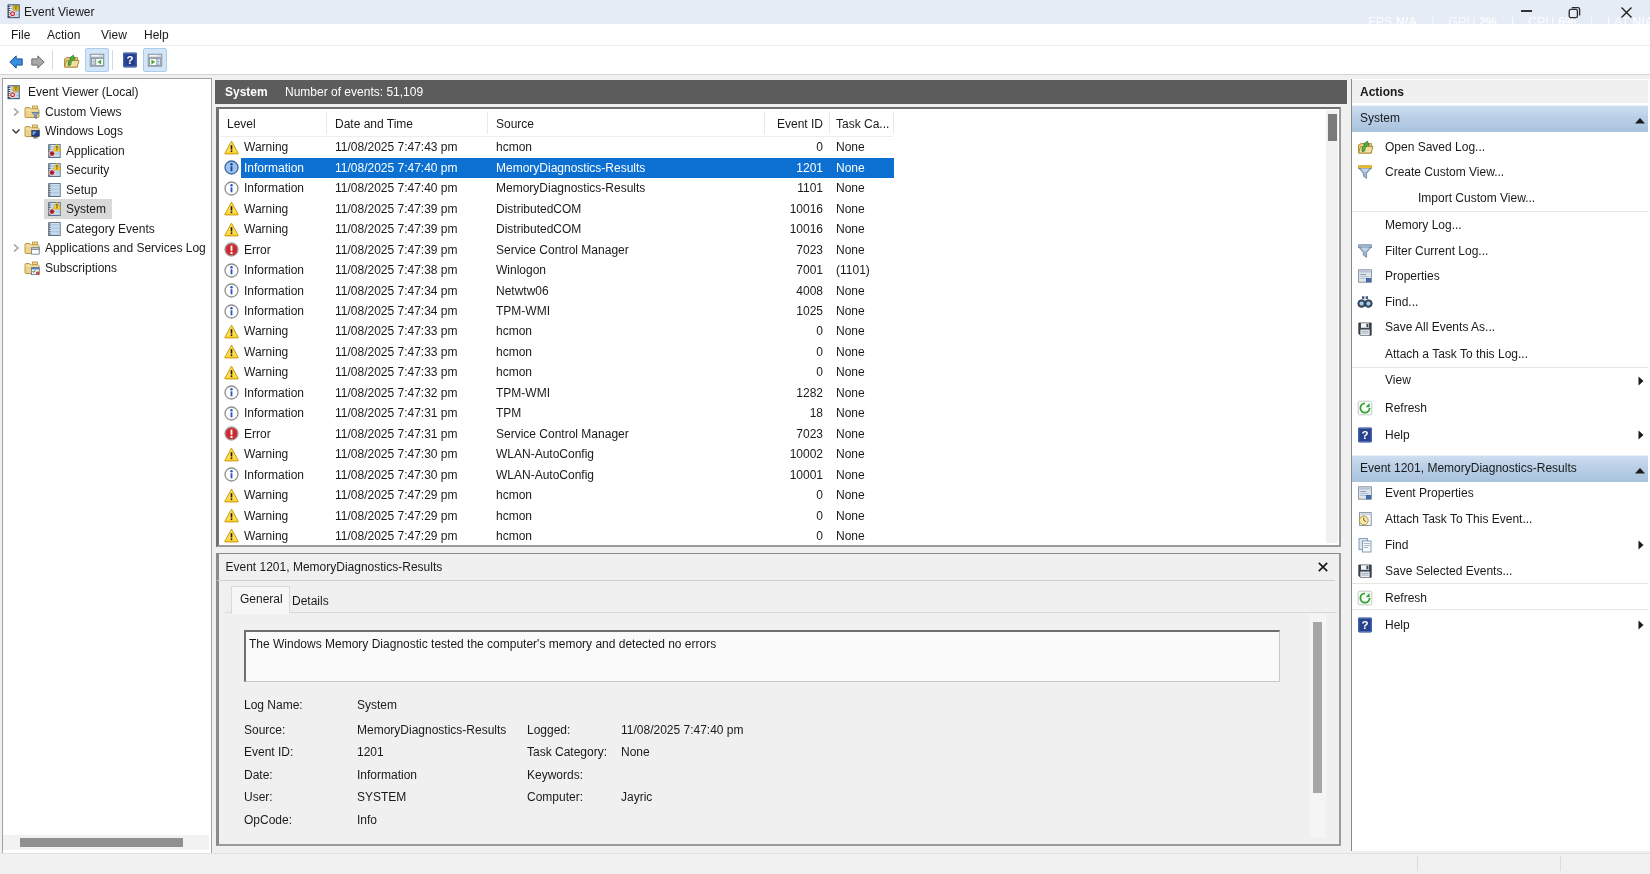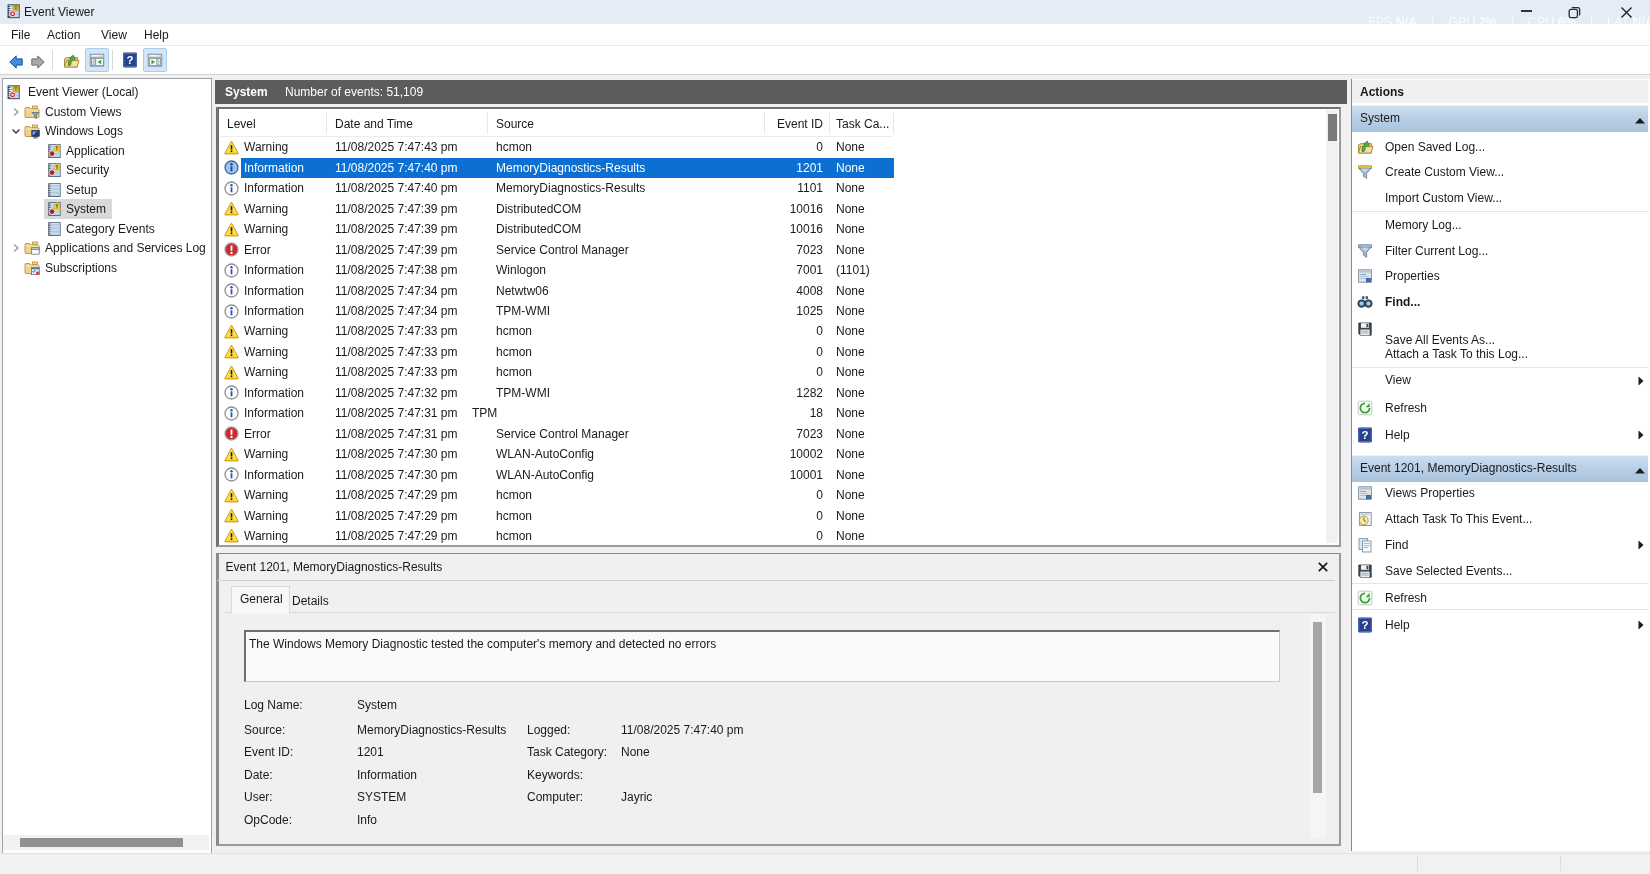--- a/index.html
+++ b/index.html
@@ -424,21 +424,21 @@
 <div class="t" style="left:496px;top:384.79999999999995px;">TPM-WMI</div>
 <div class="t" style="left:723px;top:384.79999999999995px;width:100px;text-align:right;">1282</div>
 <div class="t" style="left:836px;top:384.79999999999995px;">None</div>
 <div class="ico" style="left:224px;top:405.74999999999994px"><svg width="15" height="15" viewBox="0 0 15 15" style="">
       <circle cx="7.5" cy="7.5" r="6.5" fill="#fdfdfd" stroke="#8f8f8f" stroke-width="1.3"></circle>
 <rect x="6.6" y="6.3" width="1.8" height="5" fill="#2b51c0"></rect>
 <circle cx="7.5" cy="4.2" r="1.2" fill="#2b51c0"></circle>
     </svg></div>
 <div class="t" style="left:244px;top:405.24999999999994px;">Information</div>
 <div class="t" style="left:335px;top:405.24999999999994px;">11/08/2025 7:47:31 pm</div>
-<div class="t" style="left:472px;top:405.24999999999994px;">TPM</div>
+<div class="t" style="left:496px;top:405.24999999999994px;">TPM</div>
 <div class="t" style="left:723px;top:405.24999999999994px;width:100px;text-align:right;">18</div>
 <div class="t" style="left:836px;top:405.24999999999994px;">None</div>
 <div class="ico" style="left:224px;top:426.2px"><svg width="15" height="15" viewBox="0 0 15 15" style="">
       <circle cx="7.5" cy="7.5" r="6.5" fill="#cd2a30" stroke="#9f9f9f" stroke-width="1.3"></circle>
 <rect x="6.6" y="3.6" width="1.8" height="5.2" fill="#fff"></rect>
 <circle cx="7.5" cy="10.9" r="1.2" fill="#fff"></circle>
     </svg></div>
 <div class="t" style="left:244px;top:425.7px;">Error</div>
 <div class="t" style="left:335px;top:425.7px;">11/08/2025 7:47:31 pm</div>
 <div class="t" style="left:496px;top:425.7px;">Service Control Manager</div>
@@ -546,21 +546,21 @@
 <path d="M1.5 14 L3.6 7.6 L16 7.6 L14.2 14 Z" fill="#f3e0a4" stroke="#a8862e" stroke-width="0.9"></path>
 <path d="M5.2 12.6 Q4.2 8.2 8 5.8 L6.6 5 L10.4 2.2 L12.2 6.6 L10.6 6 Q7.4 8.4 7.6 12 Z" fill="#52b43c" stroke="#2e7a20" stroke-width="0.8"></path>
     </svg></div>
 <div class="t" style="left:1385px;top:138.6px;">Open Saved Log...</div>
 <div class="ico" style="left:1357px;top:164.3px"><svg width="16" height="16" viewBox="0 0 16 16" style="">
       <rect x="1.6" y="1.8" width="12.8" height="2.6" fill="#f7c42c" stroke="#b98f14" stroke-width="0.8"></rect>
 <path d="M2 4.4 L14 4.4 L9.6 9.4 L9.6 14.4 L6.4 12.2 L6.4 9.4 Z" fill="#9fb6cc" stroke="#64819e" stroke-width="0.8"></path>
 <path d="M3.8 4.4 L12.2 4.4 L9 8 L7 8 Z" fill="#c3d4e4"></path>
     </svg></div>
 <div class="t" style="left:1385px;top:164.3px;">Create Custom View...</div>
-<div class="t" style="left:1385px;top:190.0px;">Import Custom View...</div>
+<div class="t" style="left:1418px;top:190.0px;">Import Custom View...</div>
 <div class="t" style="left:1385px;top:216.8px;">Memory Log...</div>
 <div class="ico" style="left:1357px;top:242.5px"><svg width="16" height="16" viewBox="0 0 16 16" style="">
       <rect x="1.6" y="1.8" width="12.8" height="2.6" fill="#a9bdd2" stroke="#64819e" stroke-width="0.8"></rect>
 <path d="M2 4.4 L14 4.4 L9.6 9.4 L9.6 14.4 L6.4 12.2 L6.4 9.4 Z" fill="#9fb6cc" stroke="#64819e" stroke-width="0.8"></path>
 <path d="M3.8 4.4 L12.2 4.4 L9 8 L7 8 Z" fill="#c3d4e4"></path>
     </svg></div>
 <div class="t" style="left:1385px;top:242.5px;">Filter Current Log...</div>
 <div class="ico" style="left:1357px;top:268.2px"><svg width="16" height="16" viewBox="0 0 16 16" style="">
       <rect x="1.6" y="1.8" width="12.8" height="12.4" fill="#dfe5ec" stroke="#7d8a9a" stroke-width="0.9"></rect>
 <rect x="2.4" y="2.6" width="11.2" height="2" fill="#b4c2d2"></rect>
@@ -572,30 +572,30 @@
 <div class="t" style="left:1385px;top:268.2px;">Properties</div>
 <div class="ico" style="left:1357px;top:293.8px"><svg width="16" height="16" viewBox="0 0 16 16" style="">
       <rect x="5" y="2.2" width="2.4" height="3" fill="#46607c"></rect>
       <rect x="8.6" y="2.2" width="2.4" height="3" fill="#46607c"></rect>
 <circle cx="4.6" cy="9.6" r="3.8" fill="#3c566e" stroke="#243646" stroke-width="0.8"></circle>
 <circle cx="11.4" cy="9.6" r="3.8" fill="#3c566e" stroke="#243646" stroke-width="0.8"></circle>
 <circle cx="4.6" cy="9.6" r="2" fill="#a8cce8"></circle>
       <circle cx="11.4" cy="9.6" r="2" fill="#a8cce8"></circle>
 <rect x="7" y="8" width="2" height="2.4" fill="#2c4256"></rect>
     </svg></div>
-<div class="t" style="left:1385px;top:293.8px;font-weight:bold;">Find...</div>
+<div class="t" style="left:1385px;top:293.8px;">Find...</div>
 <div class="ico" style="left:1357px;top:320.6px"><svg width="16" height="16" viewBox="0 0 16 16" style="">
       <path d="M1.8 2 L14.2 2 L14.2 14.2 L3.4 14.2 L1.8 12.6 Z" fill="#3e4a56" stroke="#222c36" stroke-width="0.8"></path>
 <rect x="4" y="2.2" width="8" height="4.6" fill="#f2f4f6"></rect>
       <rect x="9.4" y="2.8" width="2" height="3.4" fill="#3e4a56"></rect>
 <rect x="3.4" y="8.6" width="9.2" height="5.6" fill="#eceff2"></rect>
       <rect x="4.4" y="9.8" width="7.2" height="0.9" fill="#9aa4ae"></rect>
       <rect x="4.4" y="11.6" width="7.2" height="0.9" fill="#9aa4ae"></rect>
     </svg></div>
-<div class="t" style="left:1385px;top:332px;">Save All Events As...</div>
+<div class="t" style="left:1385px;top:319px;">Save All Events As...</div>
 <div class="t" style="left:1385px;top:346.0px;">Attach a Task To this Log...</div>
 <div class="t" style="left:1385px;top:372.4px;">View</div>
 <div class="ico" style="left:1357px;top:400.0px"><svg width="16" height="16" viewBox="0 0 16 16" style="">
       <rect x="1.2" y="1.2" width="13.6" height="13.6" rx="1.5" fill="#fbfdfb" stroke="#b9c4b9" stroke-width="0.9"></rect>
 <path d="M8 3.4 A4.6 4.6 0 1 0 12.6 8" fill="none" stroke="#2fa12f" stroke-width="1.8"></path>
 <path d="M12.6 3 L12.6 7.2 L8.6 7.2 Z" fill="#2fa12f"></path>
     </svg></div>
 <div class="t" style="left:1385px;top:400.0px;">Refresh</div>
 <div class="ico" style="left:1357px;top:427.2px"><svg width="16" height="16" viewBox="0 0 16 16" style="">
       <rect x="1" y="0.6" width="14" height="14.8" rx="1.4" fill="#27418c"></rect>
@@ -617,21 +617,21 @@
       <path d="M6 1 L11 6.5 L1 6.5 Z" fill="#1a1a1a"></path>
     </svg></div>
 <div class="ico" style="left:1357px;top:485px"><svg width="16" height="16" viewBox="0 0 16 16" style="">
       <rect x="1.6" y="1.8" width="12.8" height="12.4" fill="#dfe5ec" stroke="#7d8a9a" stroke-width="0.9"></rect>
 <rect x="2.4" y="2.6" width="11.2" height="2" fill="#b4c2d2"></rect>
 <rect x="3.2" y="6" width="6" height="1" fill="#8ba0b8"></rect>
       <rect x="3.2" y="8" width="8.4" height="1" fill="#aebfd0"></rect>
 <rect x="3.2" y="10" width="7" height="1" fill="#aebfd0"></rect>
       <rect x="9.4" y="10.4" width="4.2" height="3.4" fill="#3f6fb5" stroke="#28508c" stroke-width="0.7"></rect>
     </svg></div>
-<div class="t" style="left:1385px;top:485px;">Views Properties</div>
+<div class="t" style="left:1385px;top:485px;">Event Properties</div>
 <div class="ico" style="left:1357px;top:511px"><svg width="16" height="16" viewBox="0 0 16 16" style="">
       <rect x="2.6" y="1.6" width="11.6" height="12.8" fill="#f4f7fa" stroke="#7d8a9a" stroke-width="0.9"></rect>
 <rect x="3.4" y="2.4" width="10" height="1.8" fill="#c4d2e0"></rect>
 <circle cx="6.8" cy="9.4" r="4.4" fill="#f9e8b0" stroke="#b08c28" stroke-width="0.9"></circle>
 <path d="M6.8 6.6 L6.8 9.4 L9 10.6" stroke="#7a5c10" stroke-width="1" fill="none"></path>
     </svg></div>
 <div class="t" style="left:1385px;top:511px;">Attach Task To This Event...</div>
 <div class="ico" style="left:1357px;top:537px"><svg width="16" height="16" viewBox="0 0 16 16" style="">
       <rect x="2" y="1.6" width="8.6" height="11" fill="#dde7f0" stroke="#7a93ac" stroke-width="0.9"></rect>
 <rect x="5.4" y="4" width="8.6" height="11" fill="#f7fafc" stroke="#7a93ac" stroke-width="0.9"></rect>

